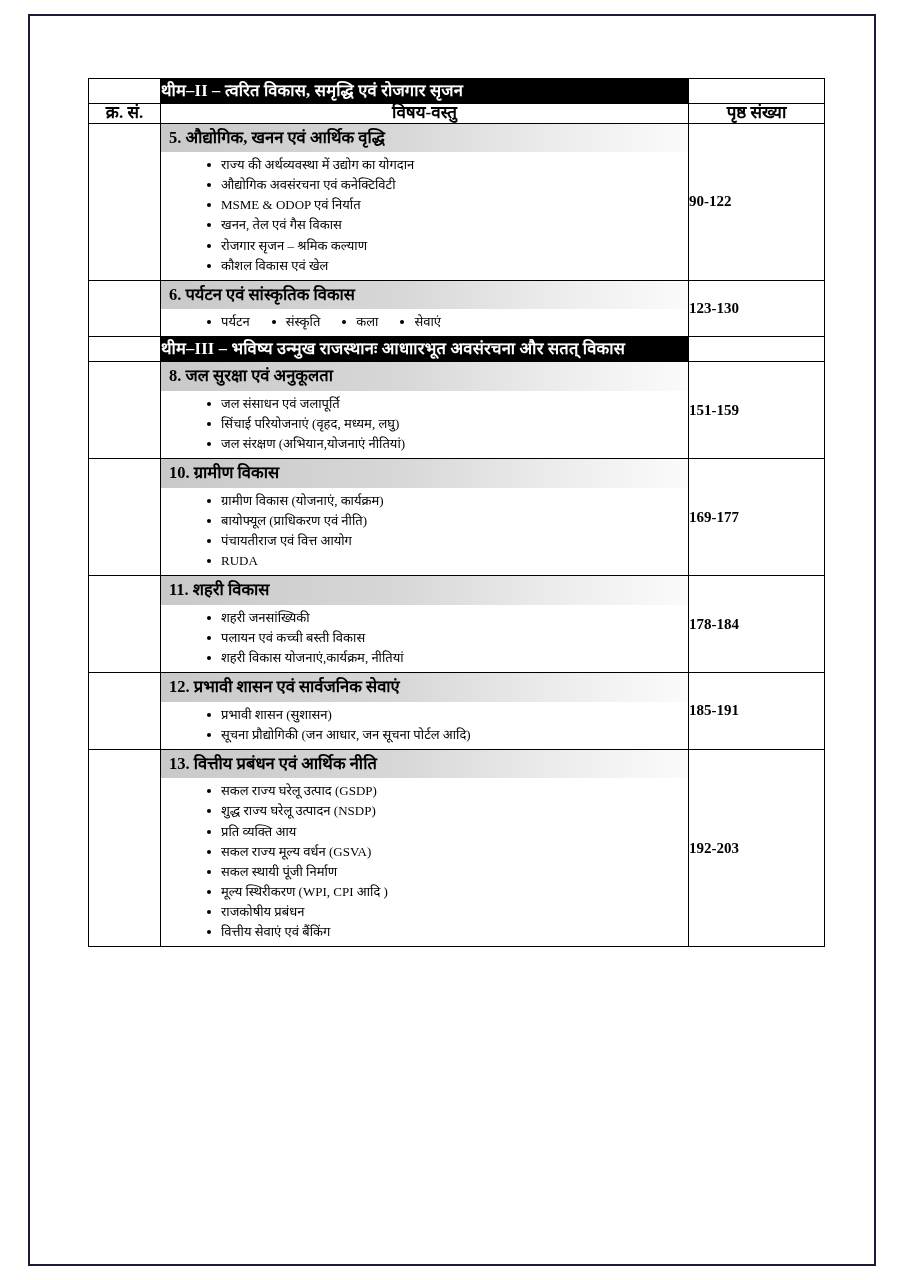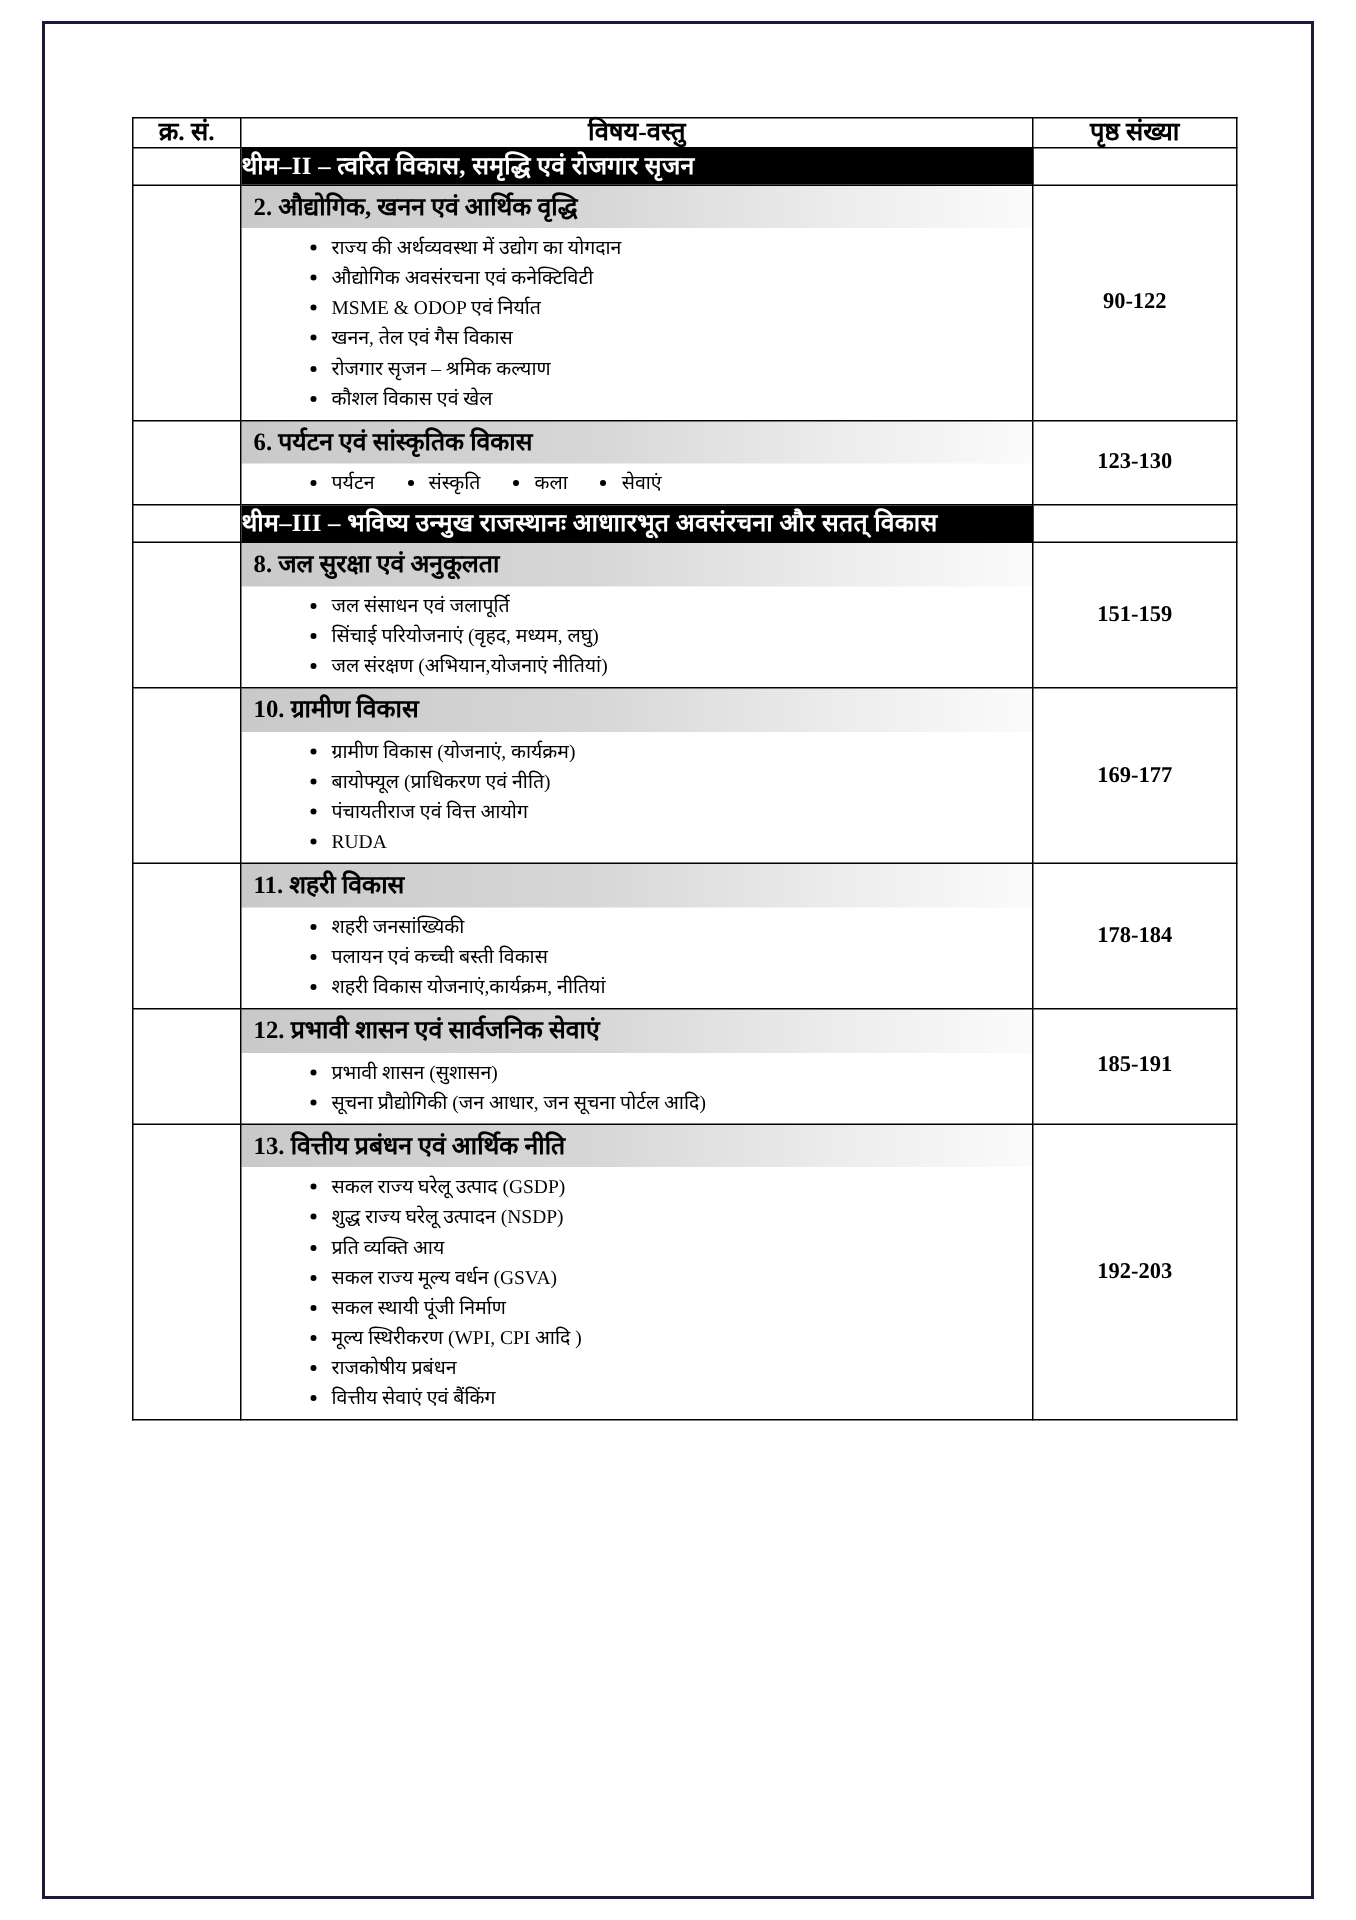--- a/index.html
+++ b/index.html
@@ -104,21 +104,21 @@
     border-radius: 50%;
   }
   ul.bullets.inline {
     padding-left: 46px;
   }
   ul.bullets.inline li {
     display: inline-block;
     margin-right: 22px;
   }
   .pages {
-    text-align: center;
+    text-align: left;
     font-size: 15px;
     font-weight: bold;
     vertical-align: top;
     padding-top: 9px;
   }
   .pg-blank { }
 </style>
 </head>
 <body>
 
@@ -126,33 +126,33 @@
   <div class="frame"></div>
   <div class="toc-wrap">
     <table class="toc">
       <colgroup>
         <col class="c1">
           <col class="c2">
           <col class="c3">
       </colgroup>
       <tbody id="toc-body">
           <tr>
+            <td class="theme-blank"></td>
+            <td class="theme-cell">थीम–II  –  त्वरित विकास, समृद्धि एवं रोजगार सृजन</td>
+            <td class="pg-blank"></td>
+          </tr>
+          <tr>
             <th class="hdr">क्र. सं.</th>
             <th class="hdr">विषय-वस्तु</th>
             <th class="hdr">पृष्ठ संख्या</th>
           </tr>
           <tr>
             <td class="theme-blank"></td>
-            <td class="theme-cell">थीम–II  –  त्वरित विकास, समृद्धि एवं रोजगार सृजन</td>
-            <td class="pg-blank"></td>
-          </tr>
-          <tr>
-            <td class="theme-blank"></td>
-            <td class="chap">
-              <div class="chap-band">2. औद्योगिक, खनन एवं आर्थिक वृद्धि</div>
+            <td class="chap">
+              <div class="chap-band">5. औद्योगिक, खनन एवं आर्थिक वृद्धि</div>
               <ul class="bullets">
                 <li>राज्य की अर्थव्यवस्था में उद्योग का योगदान</li>
                 <li>औद्योगिक अवसंरचना एवं कनेक्टिविटी</li>
                 <li>MSME &amp; ODOP एवं निर्यात</li>
                 <li>खनन, तेल एवं गैस विकास</li>
                 <li>रोजगार सृजन  –  श्रमिक कल्याण</li>
                 <li>कौशल विकास एवं खेल</li>
               </ul>
             </td>
             <td class="pages">90-122</td>

